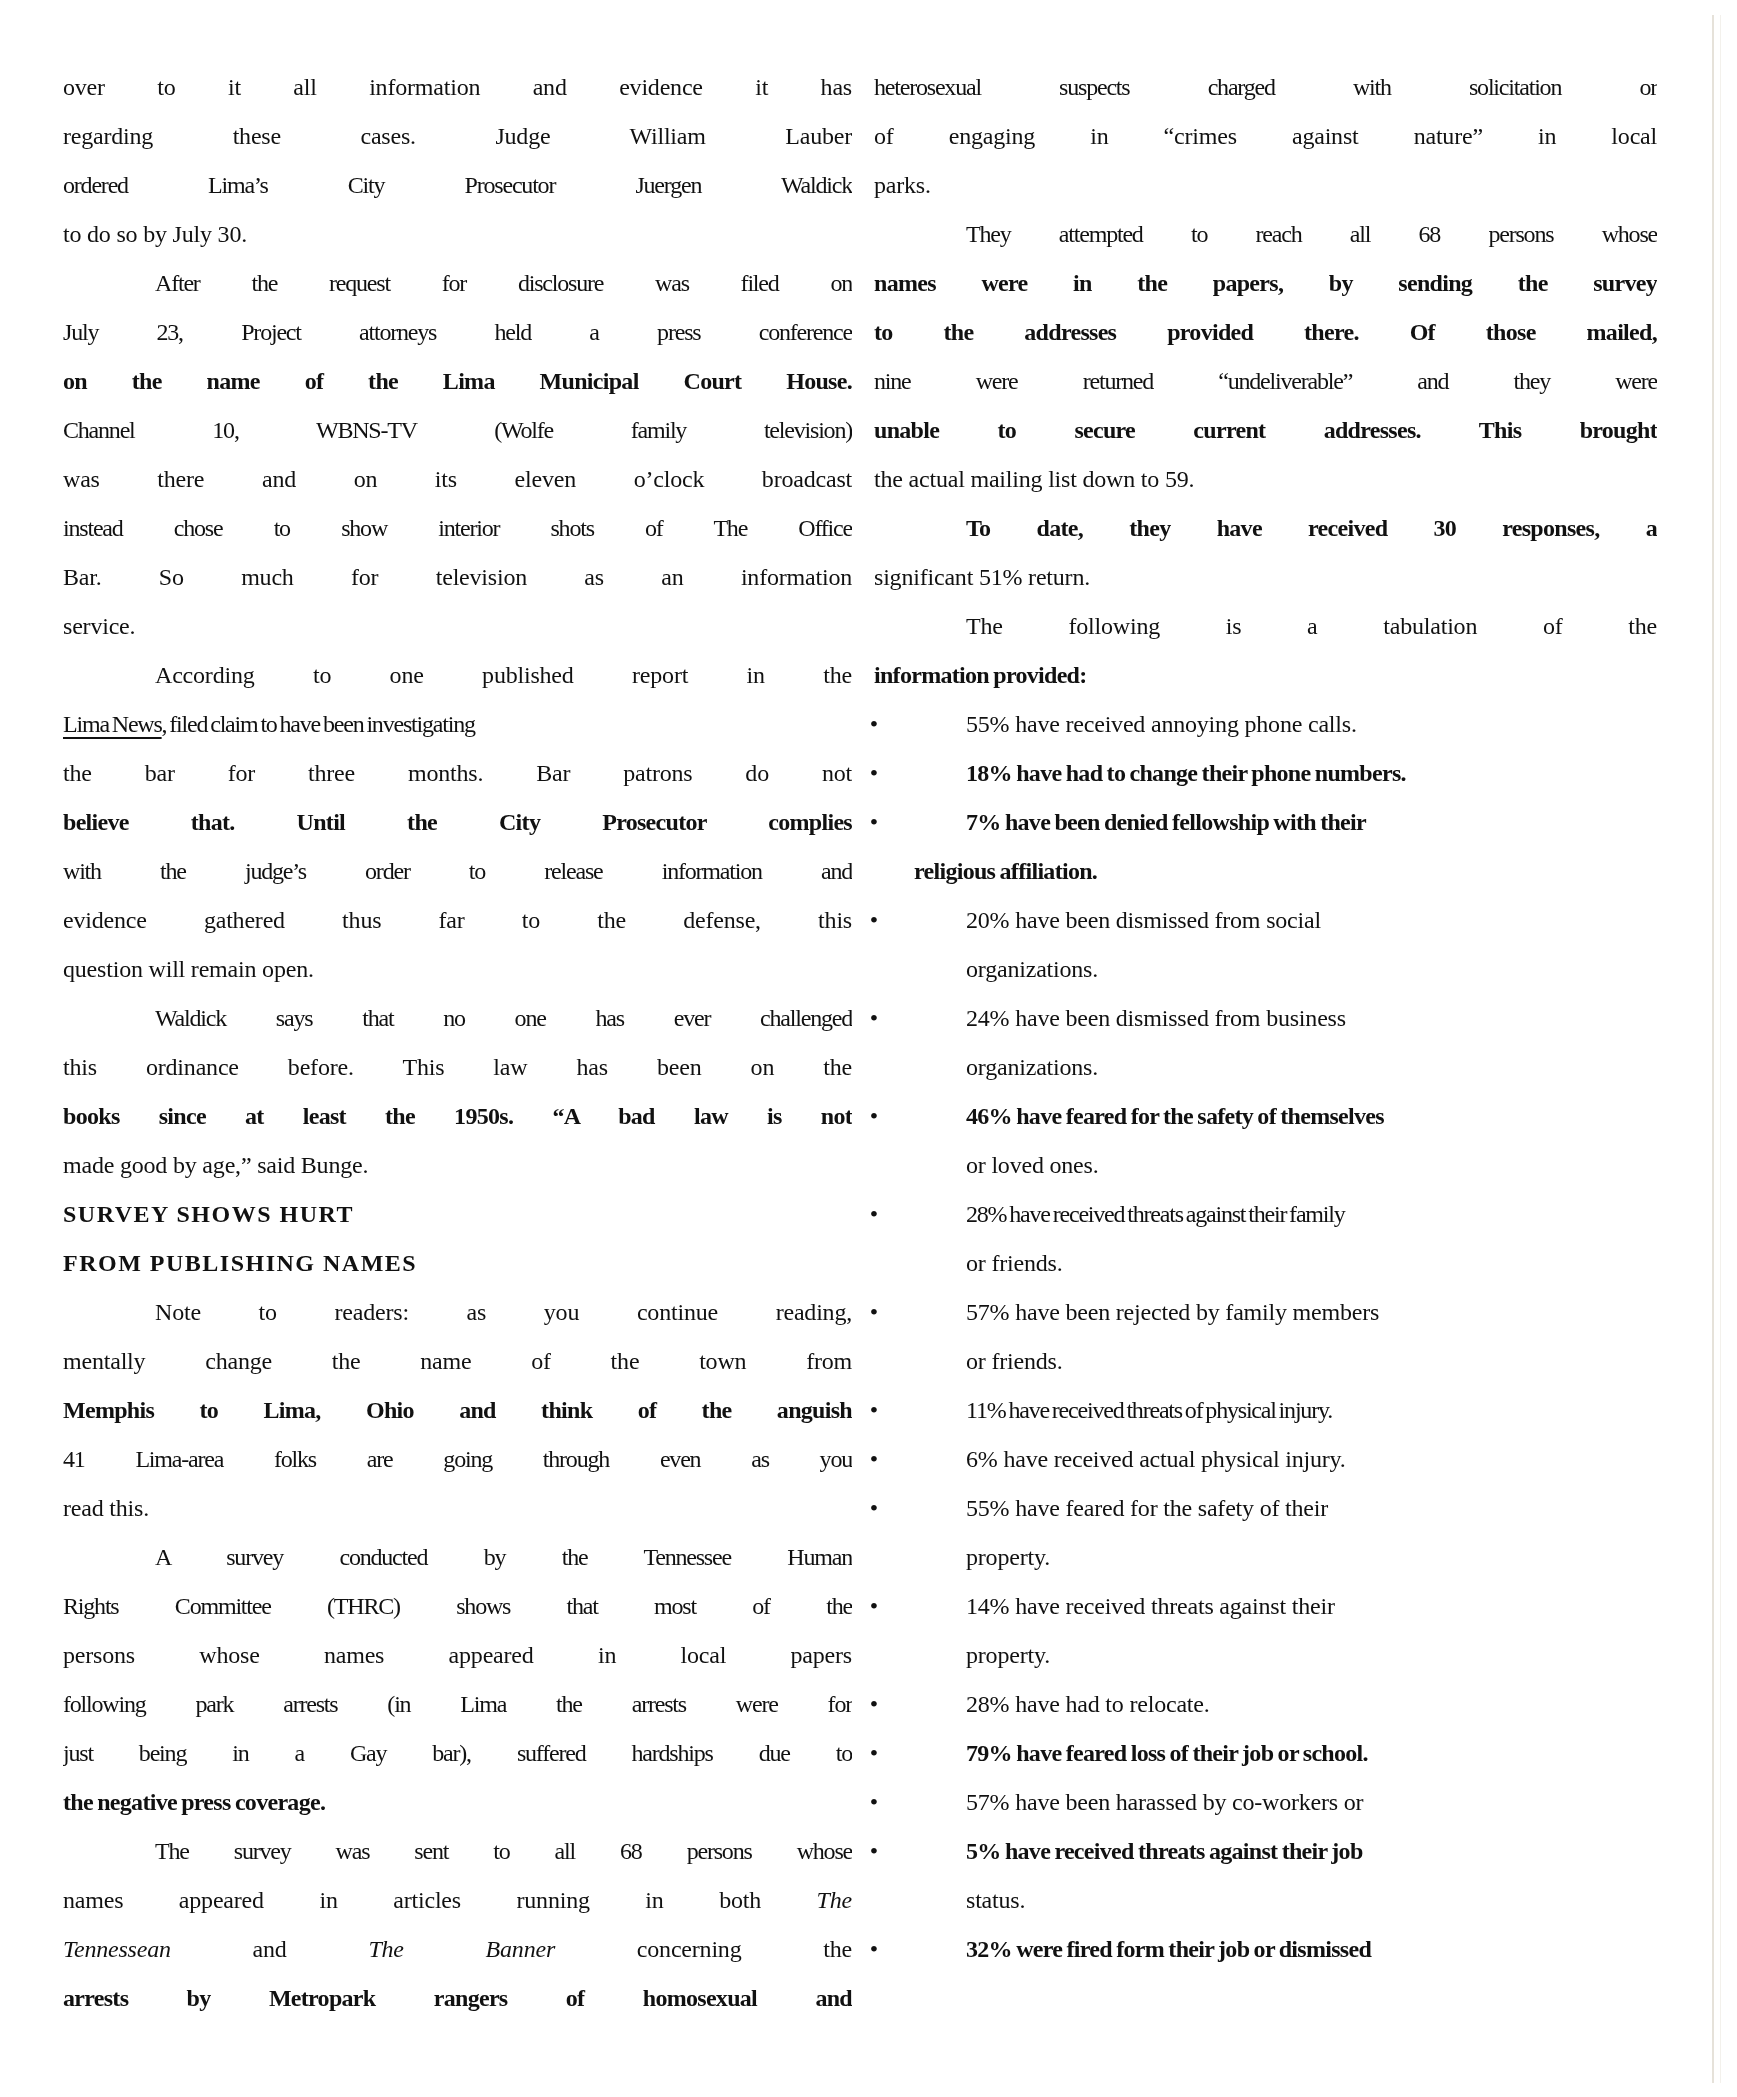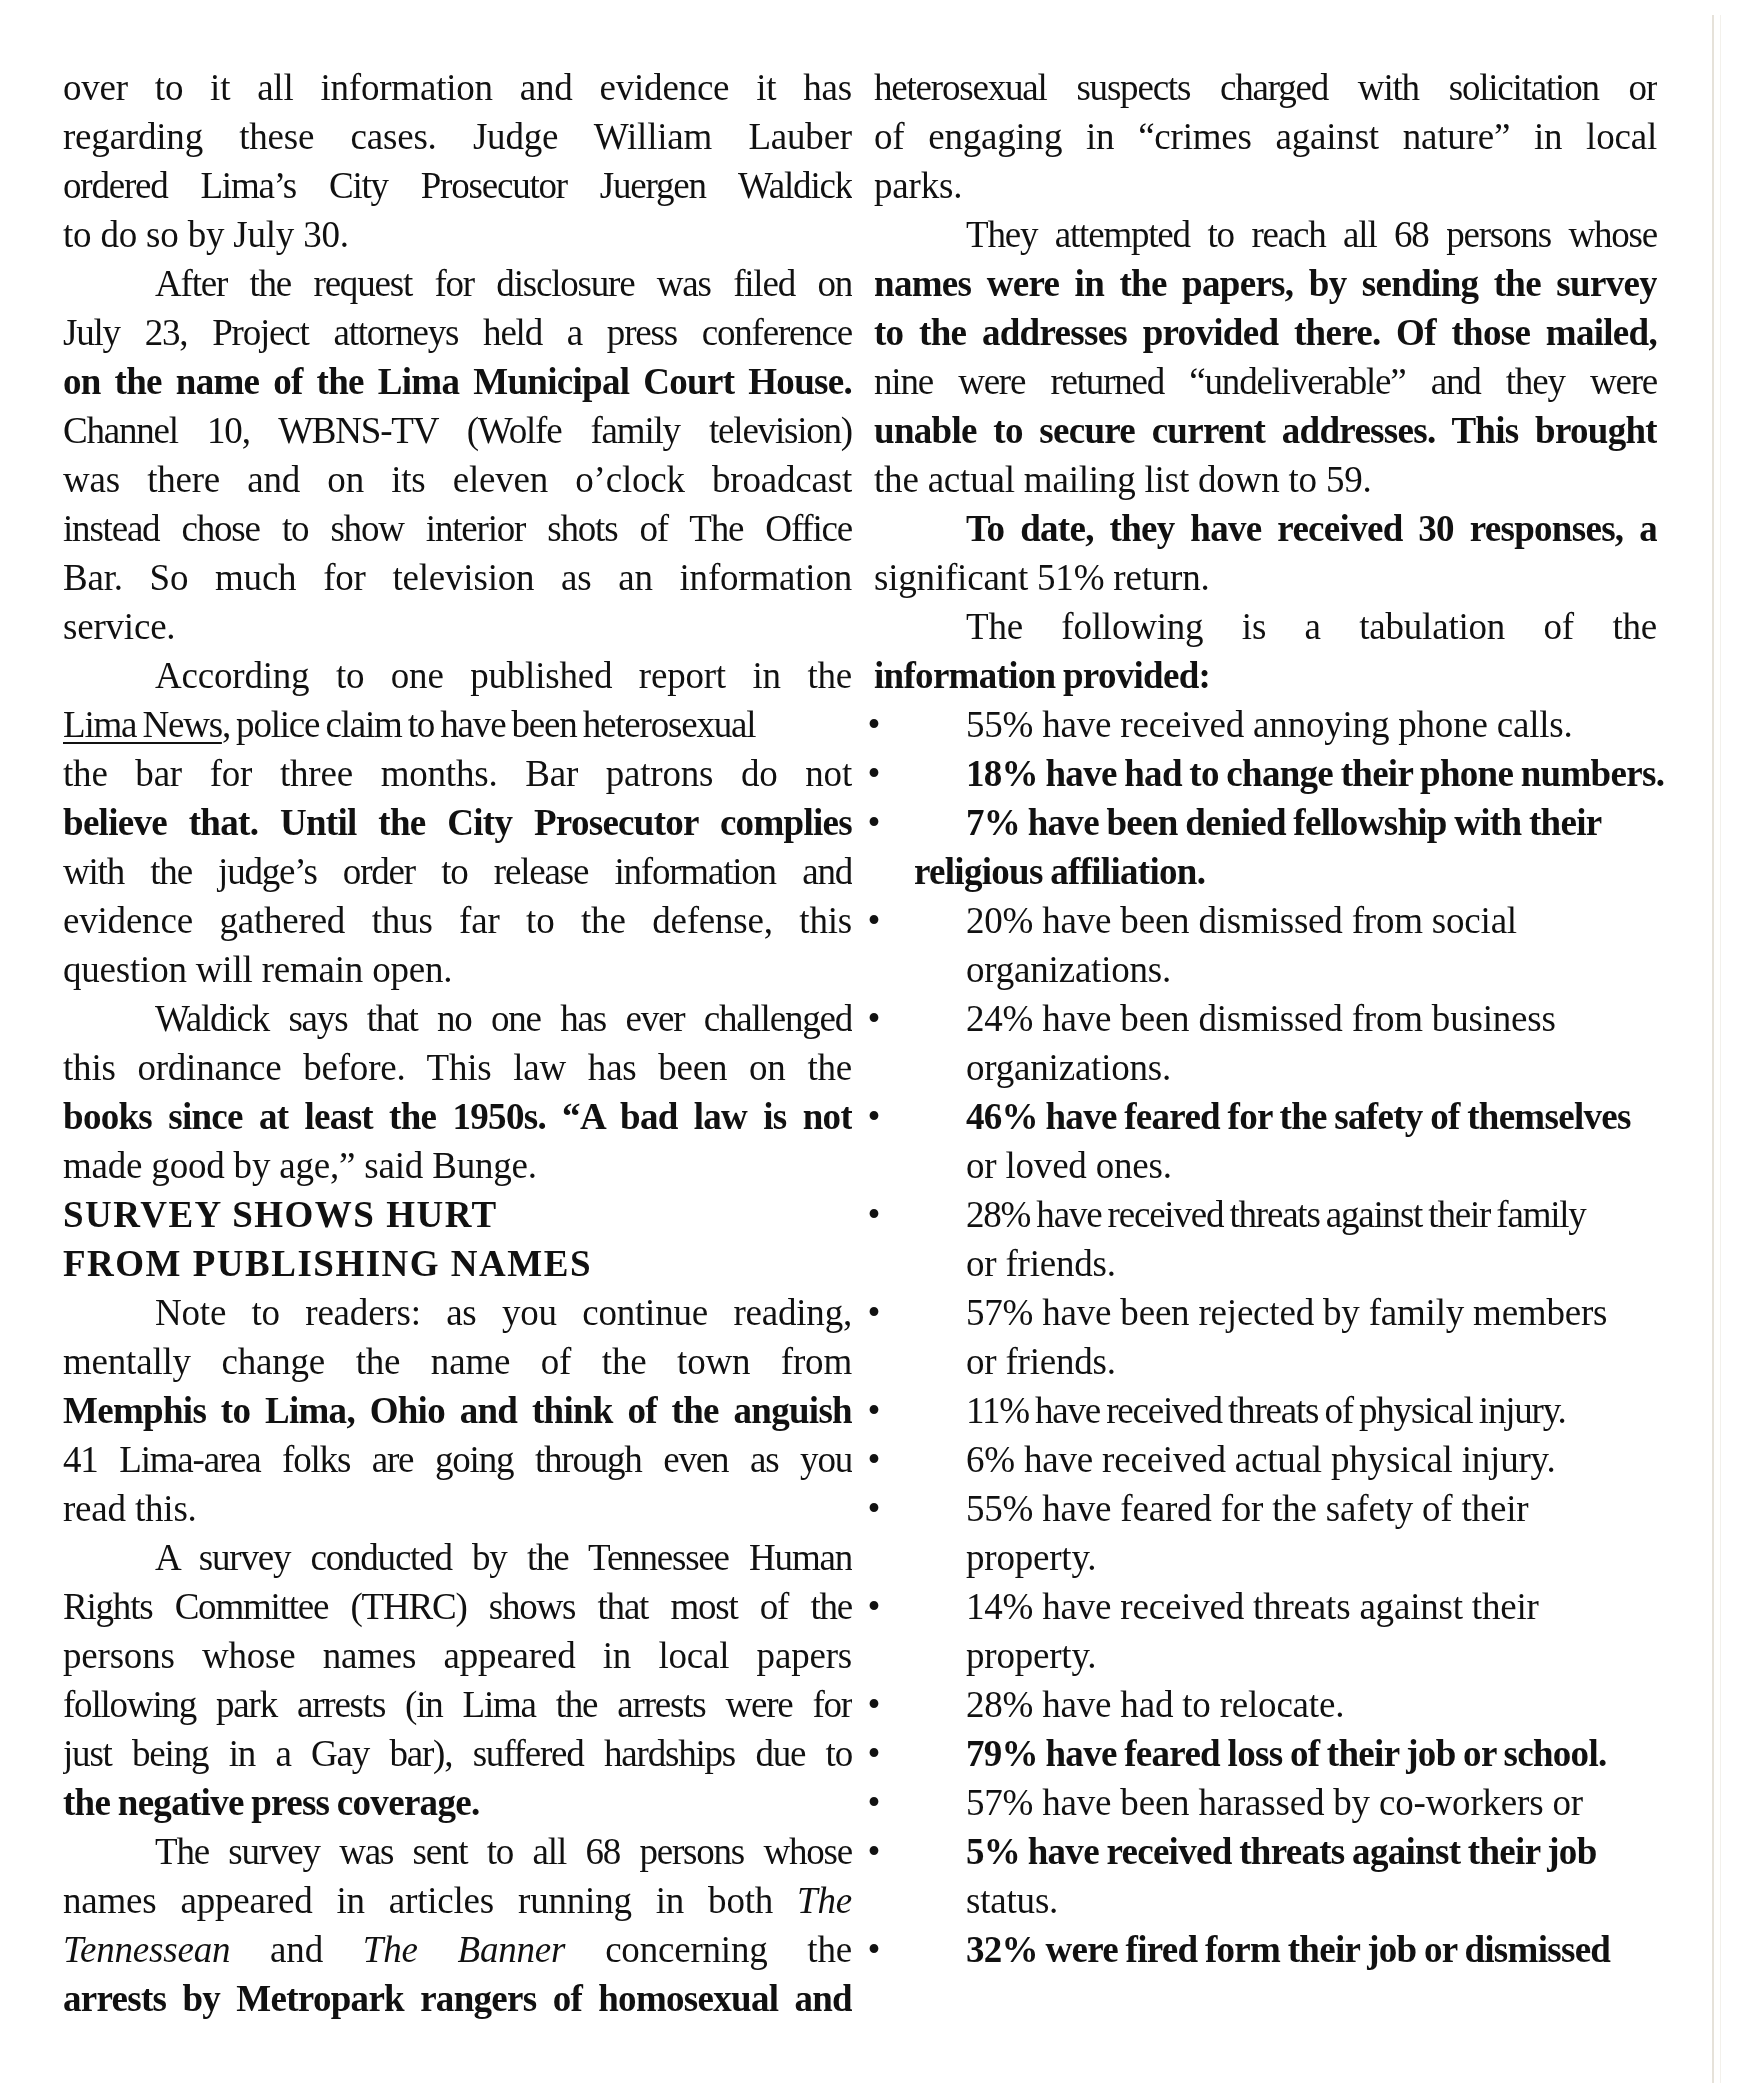--- a/index.html
+++ b/index.html
@@ -11,21 +11,21 @@
   .page-rule {
     position: absolute; left: 1712px; top: 14.6px; width: 1.5px; height: 2068px;
     background: #e6e2da;
   }
   .page-rule2 {
     position: absolute; left: 1720px; top: 14.6px; width: 1px; height: 2068px;
     background: #f3f1ec;
   }
   .col {
     position: absolute; top: 63px;
-    font-size: 37px; line-height: 49px;
+    font-size: 24px; line-height: 49px;
     letter-spacing: -0.2px;
   }
   .col-left { left: 63px; width: 789px; }
   .col-right { left: 874px; width: 783px; }
   .line { display: block; white-space: nowrap; height: 49px; position: relative; }
   .j { text-align: justify; text-align-last: justify; white-space: normal; overflow: hidden; }
   .indent { padding-left: 92px; }
   .heading { font-weight: bold; letter-spacing: 1.5px; }
   .u { text-decoration: underline; text-decoration-thickness: 2.4px; text-underline-offset: 4.9px; }
   .i { font-style: italic; }
@@ -55,21 +55,21 @@
     <span class="line j squeeze">July 23, Project attorneys held a press conference</span>
     <span class="line j squeeze2">on the name of the Lima Municipal Court House.</span>
     <span class="line j squeeze">Channel 10, WBNS-TV (Wolfe family television)</span>
     <span class="line j">was there and on its eleven o’clock broadcast</span>
     <span class="line j squeeze">instead chose to show interior shots of The Office</span>
     <span class="line j">Bar. So much for television as an information</span>
     <span class="line">service.</span>
   </div>
   <div>
     <span class="line j indent">According to one published report in the</span>
-    <span class="line squeeze"><span class="u">Lima News</span><span>, police claim to have been heterosexual</span></span>
+    <span class="line squeeze"><span class="u">Lima News</span><span>, filed claim to have been investigating</span></span>
     <span class="line j">the bar for three months. Bar patrons do not</span>
     <span class="line j squeeze2">believe that. Until the City Prosecutor complies</span>
     <span class="line j squeeze">with the judge’s order to release information and</span>
     <span class="line j">evidence gathered thus far to the defense, this</span>
     <span class="line">question will  remain open.</span>
   </div>
   <div>
     <span class="line j indent squeeze">Waldick says that no one has ever challenged</span>
     <span class="line j">this ordinance before. This law has been on the</span>
     <span class="line j squeeze2">books since at least the 1950s. “A bad law is not</span>

